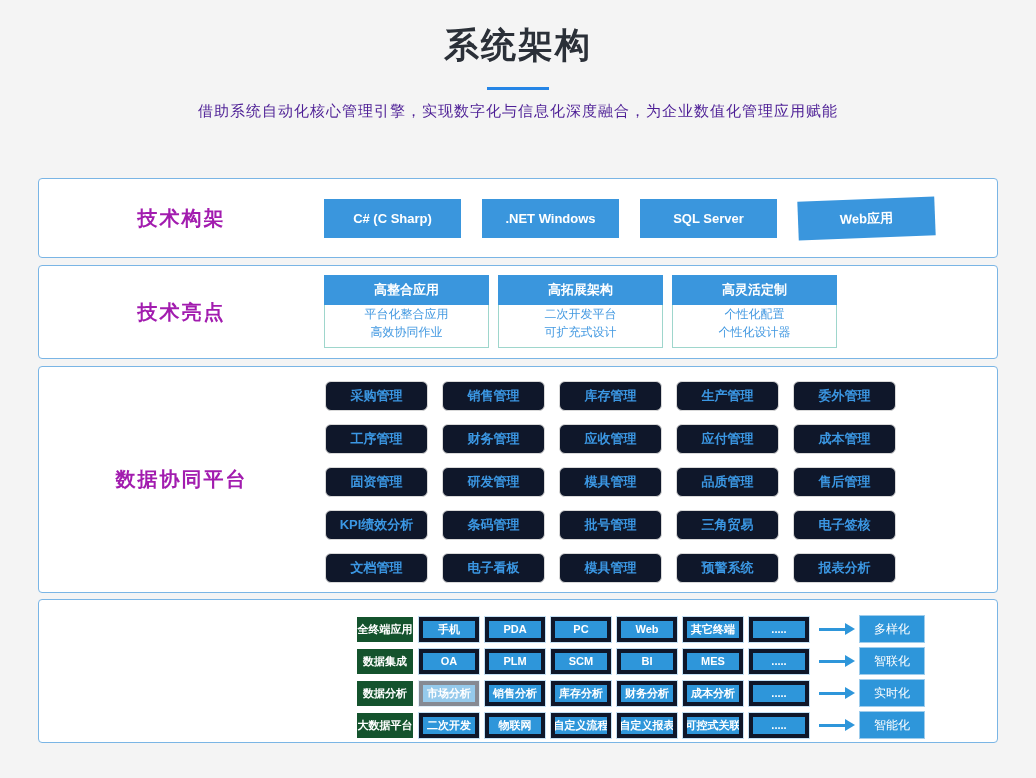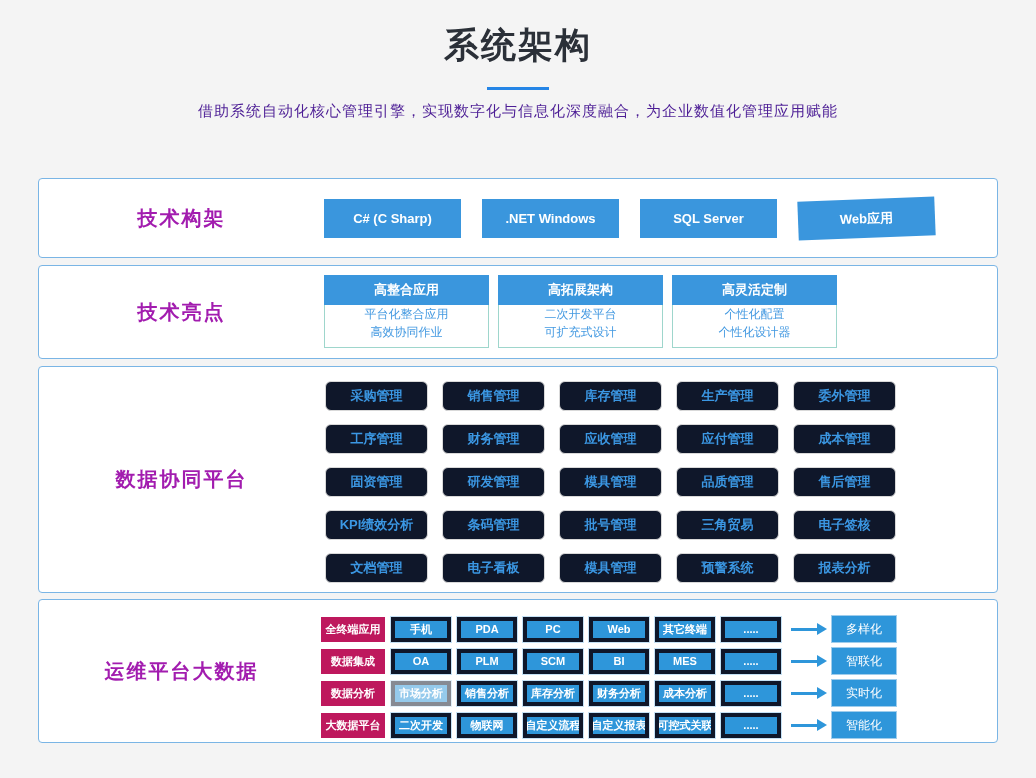--- a/index.html
+++ b/index.html
@@ -108,25 +108,26 @@
     cursor:pointer;
     white-space:nowrap;
   }
   
   .ops-rows {
     padding:15px 0 0 282px;
     display:flex; flex-direction:column; gap:4px;
   }
   .ops-row { display:flex; align-items:center; gap:6px; }
   .ops-cat {
-    width:64px; height:25px;
-    background:#be185d;
+    width:56px; height:25px;
+    background:#14532d;
     color:#fff; font-size:11px; font-weight:bold;
     display:flex; align-items:center; justify-content:center;
     white-space:nowrap;
+    margin-left:36px;
   }
   .chip {
     width:60px; height:25px;
     background:#2e96da;
     border:4px solid #0f172a;
     box-shadow:0 0 0 1px #c5e1f5;
     color:#fff; font-size:11px; font-weight:bold;
     display:flex; align-items:center; justify-content:center;
     cursor:pointer;
     white-space:nowrap;
@@ -227,21 +228,20 @@
       <div class="mod-btn">电子签核</div>
       <div class="mod-btn">文档管理</div>
       <div class="mod-btn">电子看板</div>
       <div class="mod-btn">模具管理</div>
       <div class="mod-btn">预警系统</div>
       <div class="mod-btn">报表分析</div>
     </div>
   </div>
 
   <div class="section" id="sec-ops">
-    <div class="sec-label">运维平台大数据</div>
     <div class="ops-rows">
 
       <div class="ops-row">
         <div class="ops-cat">全终端应用</div>
         <div class="chip">手机</div>
         <div class="chip">PDA</div>
         <div class="chip">PC</div>
         <div class="chip">Web</div>
         <div class="chip">其它终端</div>
         <div class="chip">.....</div>

